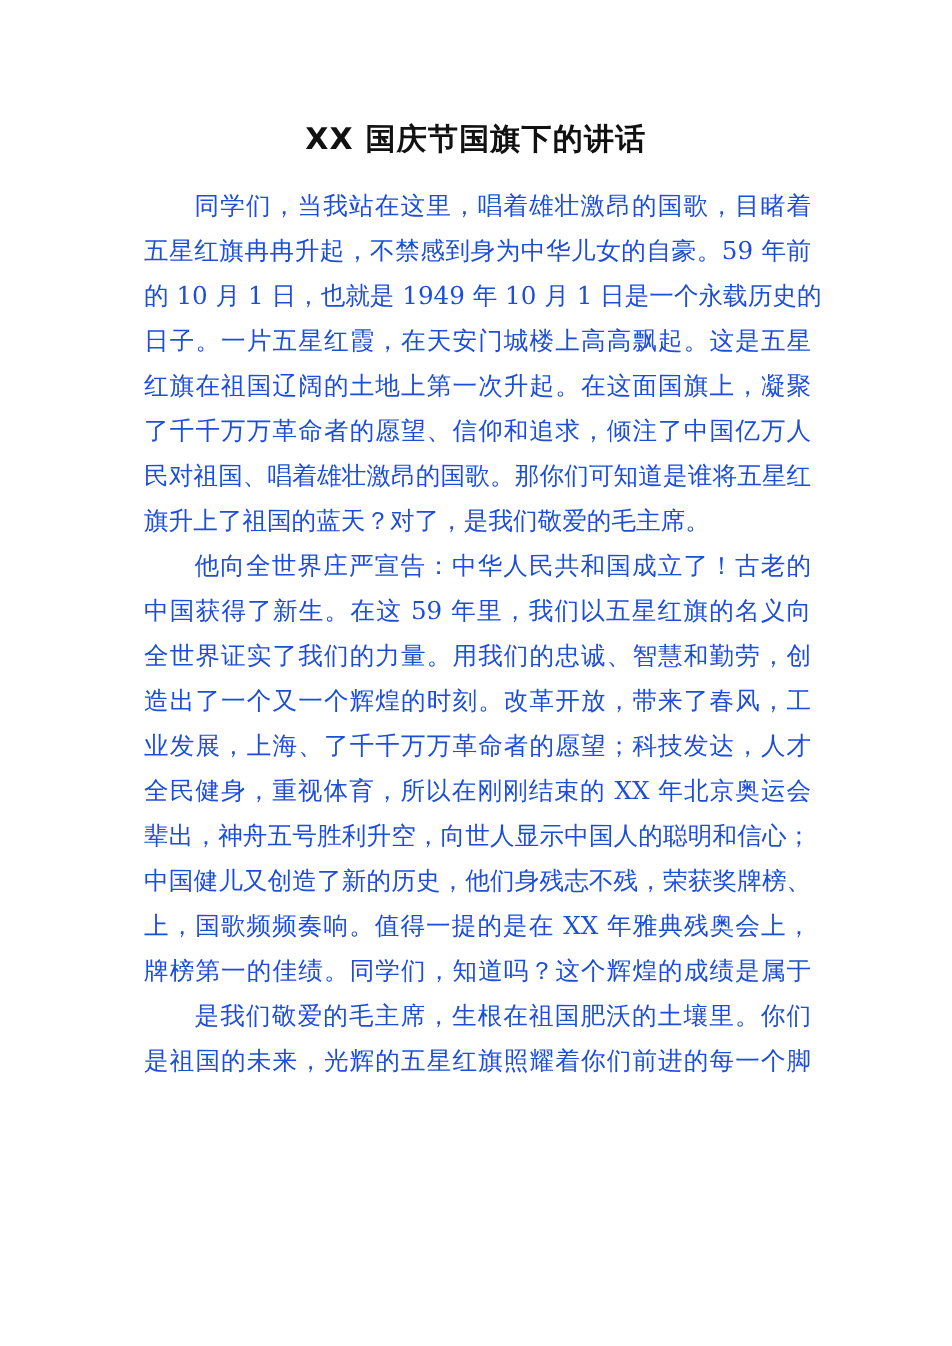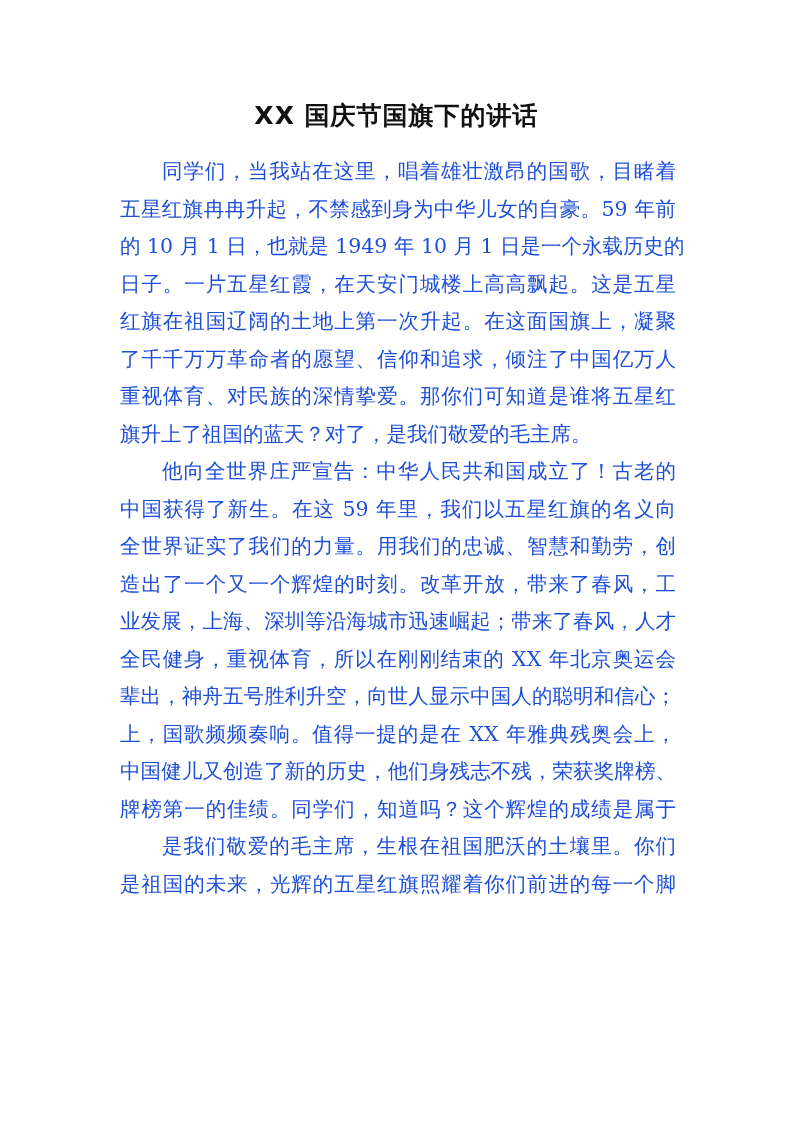--- a/index.html
+++ b/index.html
@@ -28,28 +28,28 @@
 
 <div class="page">
   <div class="title">XX 国庆节国旗下的讲话</div>
   <div class="body-text">
     <div class="line indent">同学们，当我站在这里，唱着雄壮激昂的国歌，目睹着</div>
     <div class="line">五星红旗冉冉升起，不禁感到身为中华儿女的自豪。59 年前</div>
     <div class="line">的 10 月 1 日，也就是 1949 年 10 月 1 日是一个永载历史的</div>
     <div class="line">日子。一片五星红霞，在天安门城楼上高高飘起。这是五星</div>
     <div class="line">红旗在祖国辽阔的土地上第一次升起。在这面国旗上，凝聚</div>
     <div class="line">了千千万万革命者的愿望、信仰和追求，倾注了中国亿万人</div>
-    <div class="line">重视体育、对民族的深情挚爱。那你们可知道是谁将五星红</div>
+    <div class="line">民对祖国、唱着雄壮激昂的国歌。那你们可知道是谁将五星红</div>
     <div class="line last">旗升上了祖国的蓝天？对了，是我们敬爱的毛主席。</div>
     <div class="line indent">他向全世界庄严宣告：中华人民共和国成立了！古老的</div>
     <div class="line">中国获得了新生。在这 59 年里，我们以五星红旗的名义向</div>
     <div class="line">全世界证实了我们的力量。用我们的忠诚、智慧和勤劳，创</div>
     <div class="line">造出了一个又一个辉煌的时刻。改革开放，带来了春风，工</div>
-    <div class="line">业发展，上海、深圳等沿海城市迅速崛起；带来了春风，人才</div>
+    <div class="line">业发展，上海、了千千万万革命者的愿望；科技发达，人才</div>
     <div class="line">全民健身，重视体育，所以在刚刚结束的 XX 年北京奥运会</div>
     <div class="line">辈出，神舟五号胜利升空，向世人显示中国人的聪明和信心；</div>
+    <div class="line">中国健儿又创造了新的历史，他们身残志不残，荣获奖牌榜、</div>
     <div class="line">上，国歌频频奏响。值得一提的是在 XX 年雅典残奥会上，</div>
-    <div class="line">中国健儿又创造了新的历史，他们身残志不残，荣获奖牌榜、</div>
     <div class="line">牌榜第一的佳绩。同学们，知道吗？这个辉煌的成绩是属于</div>
     <div class="line indent">是我们敬爱的毛主席，生根在祖国肥沃的土壤里。你们</div>
     <div class="line">是祖国的未来，光辉的五星红旗照耀着你们前进的每一个脚</div>
   </div>
 </div>
 
 </body></html>

